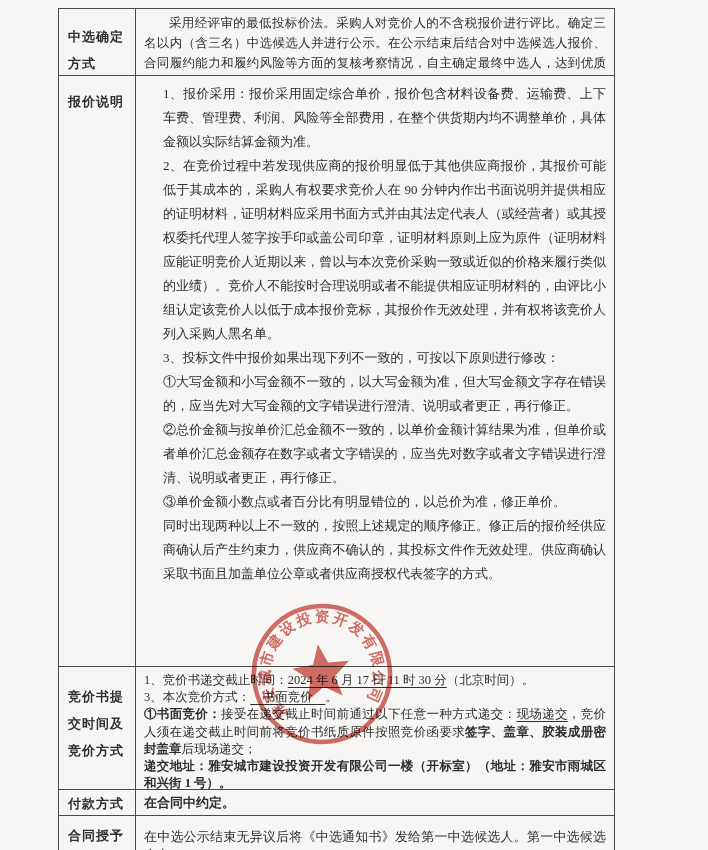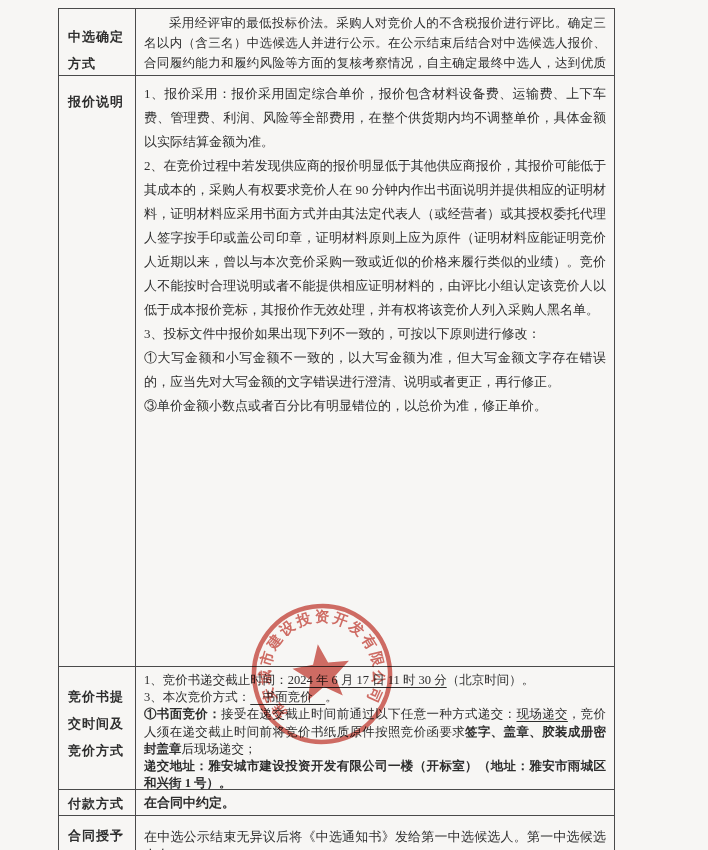--- a/index.html
+++ b/index.html
@@ -31,21 +31,21 @@
   .content-cell p{margin:0;}
   .b{font-weight:bold;}
   .u{text-decoration:underline;text-underline-offset:3px;}
   .indent{text-indent:2em;}
 
   
   .trow[data-row="selection-method"]{height:67px;}
   .trow[data-row="selection-method"] .content-cell{font-size:12.5px;line-height:20px;padding-top:4px;}
   .trow[data-row="selection-method"] .label-cell{padding-top:14px;}
 
-  .trow[data-row="quotation-notes"]{height:591px;}
+  .trow[data-row="quotation-notes"]{height:591px;gap:19px;}
   .trow[data-row="quotation-notes"] .content-cell{font-size:13px;line-height:24px;padding-top:6px;}
   .trow[data-row="quotation-notes"] .label-cell{padding-top:12px;}
 
   .trow[data-row="bid-submission"]{height:123px;}
   .trow[data-row="bid-submission"] .content-cell{font-size:12.5px;line-height:17.2px;padding-top:5px;}
   .trow[data-row="bid-submission"] .label-cell{padding-top:16px;}
 
   .trow[data-row="payment-method"]{height:26px;}
   .trow[data-row="payment-method"] .content-cell{font-size:13px;line-height:20px;padding-top:3px;}
   .trow[data-row="payment-method"] .label-cell{padding-top:5px;line-height:18px;}
@@ -79,21 +79,23 @@
           <p class="indent"><span>采用经评审的最低投标价法。采购人对竞价人的不含税报价进行评比。确定三名以内（含三名）中选候选人并进行公示。在公示结束后结合对中选候选人报价、合同履约能力和履约风险等方面的复核考察情况，自主确定最终中选人，达到优质采购的目的。</span></p>
         </div>
       </div>
       <div class="trow" data-row="quotation-notes">
         <div class="cell label-cell">报价说明</div>
         <div class="cell content-cell">
           <p><span>1、报价采用：报价采用固定综合单价，报价包含材料设备费、运输费、上下车费、管理费、利润、风险等全部费用，在整个供货期内均不调整单价，具体金额以实际结算金额为准。</span></p>
           <p><span>2、在竞价过程中若发现供应商的报价明显低于其他供应商报价，其报价可能低于其成本的，采购人有权要求竞价人在 90 分钟内作出书面说明并提供相应的证明材料，证明材料应采用书面方式并由其法定代表人（或经营者）或其授权委托代理人签字按手印或盖公司印章，证明材料原则上应为原件（证明材料应能证明竞价人近期以来，曾以与本次竞价采购一致或近似的价格来履行类似的业绩）。竞价人不能按时合理说明或者不能提供相应证明材料的，由评比小组认定该竞价人以低于成本报价竞标，其报价作无效处理，并有权将该竞价人列入采购人黑名单。</span></p>
           <p><span>3、投标文件中报价如果出现下列不一致的，可按以下原则进行修改：</span></p>
           <p><span>①大写金额和小写金额不一致的，以大写金额为准，但大写金额文字存在错误的，应当先对大写金额的文字错误进行澄清、说明或者更正，再行修正。</span></p>
+          <p><span>②总价金额与按单价汇总金额不一致的，以单价金额计算结果为准，但单价或者单价汇总金额存在数字或者文字错误的，应当先对数字或者文字错误进行澄清、说明或者更正，再行修正。</span></p>
           <p><span>③单价金额小数点或者百分比有明显错位的，以总价为准，修正单价。</span></p>
+          <p><span>同时出现两种以上不一致的，按照上述规定的顺序修正。修正后的报价经供应商确认后产生约束力，供应商不确认的，其投标文件作无效处理。供应商确认采取书面且加盖单位公章或者供应商授权代表签字的方式。</span></p>
         </div>
       </div>
       <div class="trow" data-row="bid-submission">
         <div class="cell label-cell">竞价书提交时间及竞价方式</div>
         <div class="cell content-cell">
           <p><span>1、竞价书递交截止时间：</span><span class="u">2024 年 6 月 17 日 11 时 30 分</span><span>（北京时间）。</span></p>
           <p><span>3、本次竞价方式：</span><span class="u">　书面竞价　</span><span>。</span></p>
           <p><span class="b">①书面竞价：</span><span>接受在递交截止时间前通过以下任意一种方式递交：</span><span class="u">现场递交</span><span>，竞价人须在递交截止时间前将竞价书纸质原件按照竞价函要求</span><span class="b">签字、盖章、胶装成册密封盖章</span><span>后现场递交；</span></p>
           <p><span class="b">递交地址：雅安城市建设投资开发有限公司一楼（开标室）（地址：雅安市雨城区和兴街 1 号）。</span></p>
         </div>

